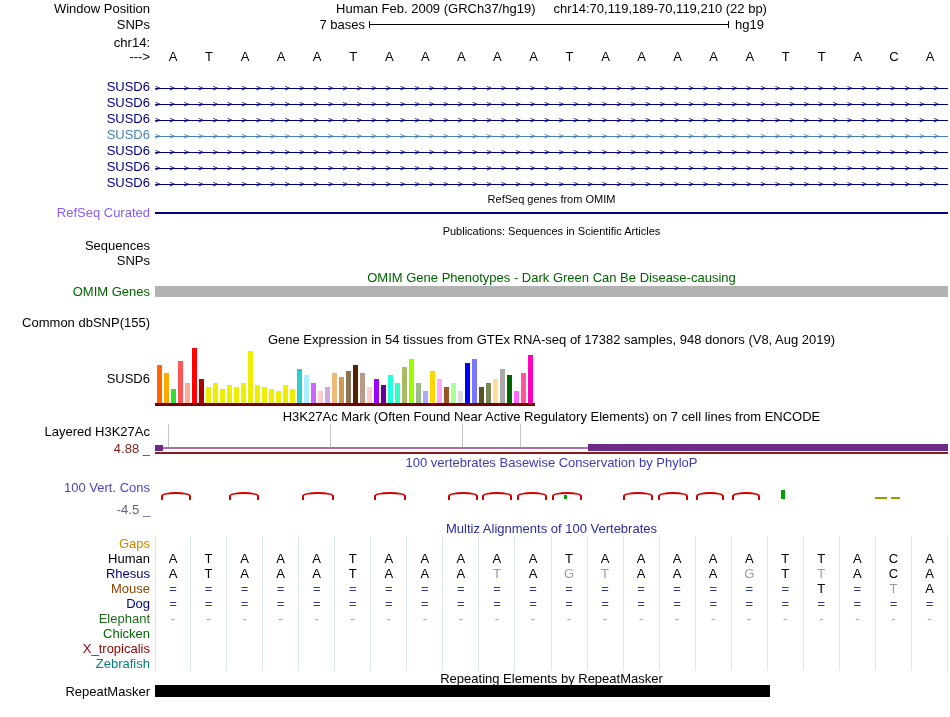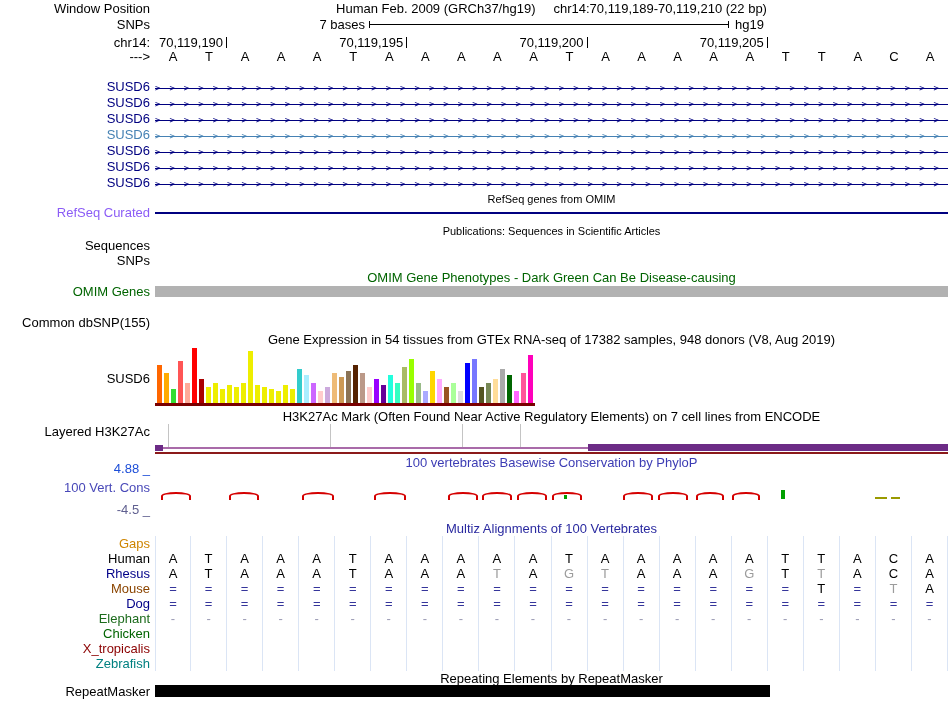--- a/index.html
+++ b/index.html
@@ -44,30 +44,20 @@
   </div>
 
   <div class="llabel" style="top:18px">SNPs</div>
   <div class="track" style="top:18px;height:14px">
     <div class="scale-text">7 bases</div>
     <div class="scale-bar"></div>
     <div class="scale-asm">hg19</div>
   </div>
 
   <div class="llabel" style="top:36px">chr14:</div>
-  <div class="track" style="top:36px;height:13px">
-      <div class="ruler-label" style="width: 68.0909px;">70,119,190</div>
-      <div class="ruler-tick" style="left: 71.0909px;"></div>
-      <div class="ruler-label" style="width: 248.318px;">70,119,195</div>
-      <div class="ruler-tick" style="left: 251.318px;"></div>
-      <div class="ruler-label" style="width: 428.545px;">70,119,200</div>
-      <div class="ruler-tick" style="left: 431.545px;"></div>
-      <div class="ruler-label" style="width: 608.773px;">70,119,205</div>
-      <div class="ruler-tick" style="left: 611.773px;"></div>
-    </div>
 
   <div class="llabel" style="top:50px">---&gt;</div>
   <div class="track seq-grid" style="top:50px;height:14px">
       <div class="acell">A</div>
       <div class="acell">T</div>
       <div class="acell">A</div>
       <div class="acell">A</div>
       <div class="acell">A</div>
       <div class="acell">T</div>
       <div class="acell">A</div>
@@ -208,21 +198,21 @@
       <div class="hk-vline" style="left: 13px;"></div>
       <div class="hk-vline" style="left: 175px;"></div>
       <div class="hk-vline" style="left: 307px;"></div>
       <div class="hk-vline" style="left: 365px;"></div>
       <div class="hk-seg" style="left: 0px; width: 793px; top: 23px; height: 2px; background: rgb(169, 107, 169);"></div>
       <div class="hk-seg" style="left: 433px; width: 360px; top: 20px; height: 7px; background: rgb(108, 43, 134);"></div>
       <div class="hk-seg" style="left: 0px; width: 8px; top: 21px; height: 6px; background: rgb(108, 43, 134);"></div>
       <div class="hk-seg" style="left: 0px; width: 793px; top: 28px; height: 2px; background: rgb(139, 26, 26);"></div>
     </div>
 
-  <div class="llabel" style="top:462px;color:#1d4ed8">4.88 _</div>
+  <div class="llabel" style="top:442px;color:#7f1d1d">4.88 _</div>
   <div class="ctext" style="top:456px;color:#3C3CB4">100 vertebrates Basewise Conservation by PhyloP</div>
   <div class="track" style="top:478px;height:42px">
       <div class="mark-red-arc" style="left: 6px; width: 26px;"></div>
       <div class="mark-red-arc" style="left: 74px; width: 26px;"></div>
       <div class="mark-red-arc" style="left: 147px; width: 28px;"></div>
       <div class="mark-red-arc" style="left: 219px; width: 28px;"></div>
       <div class="mark-red-arc" style="left: 293px; width: 26px;"></div>
       <div class="mark-red-arc" style="left: 327px; width: 26px;"></div>
       <div class="mark-red-arc" style="left: 362px; width: 26px;"></div>
       <div class="mark-red-arc" style="left: 397px; width: 26px;"></div>

